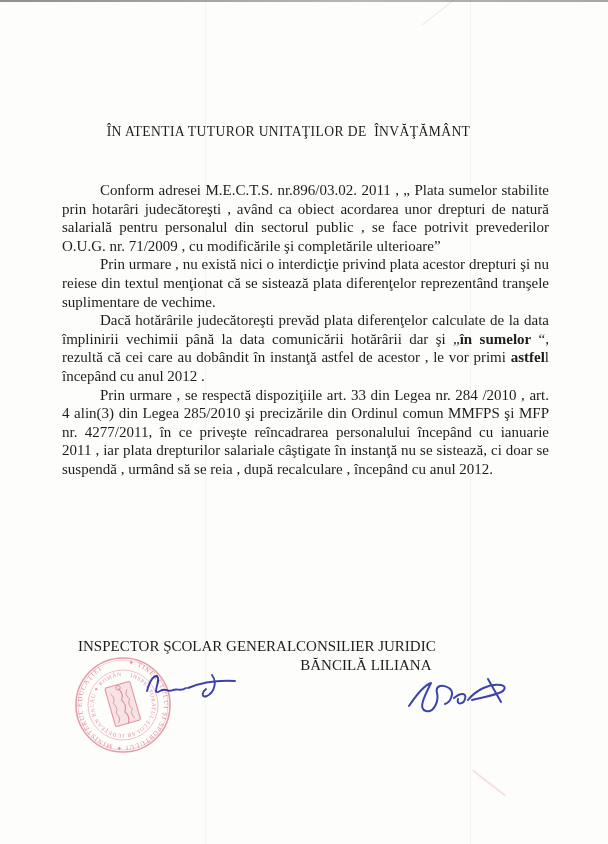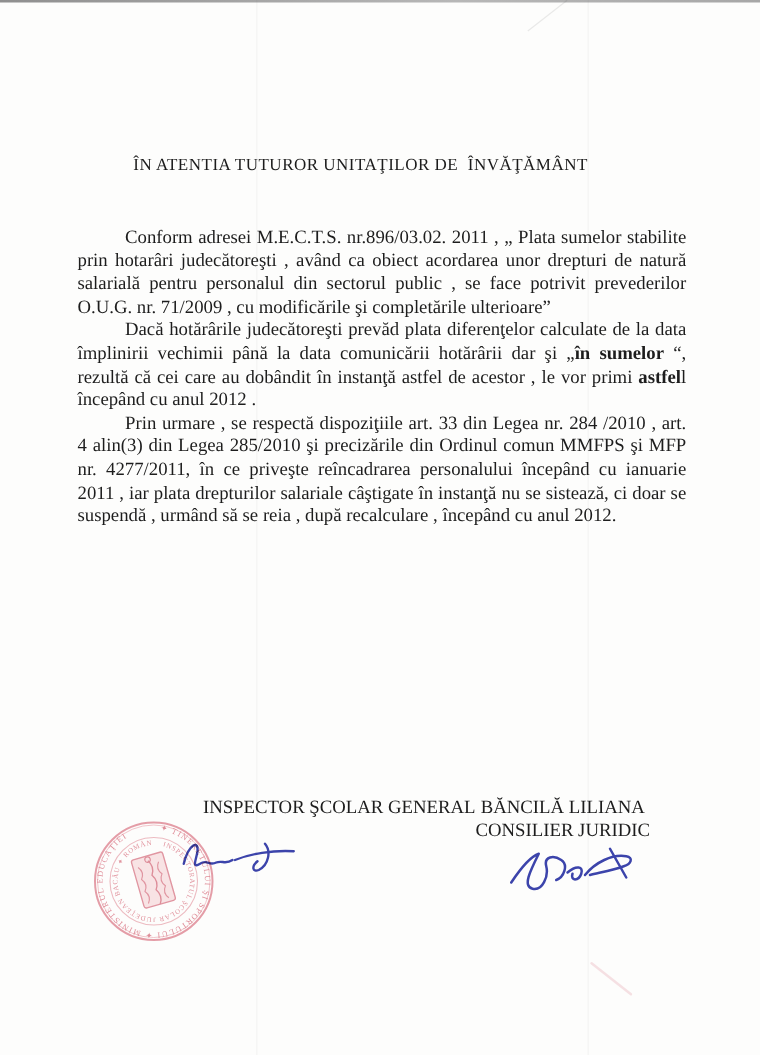--- a/index.html
+++ b/index.html
@@ -30,21 +30,21 @@
     white-space:pre-wrap;color:#1c1c1c;
   }
   .doc-body{
     position:absolute;top:181px;left:62px;width:487px;
     font-size:15px;line-height:18.6px;text-align:justify;
   }
   .doc-body p{margin:0;text-indent:38px;}
   .doc-body b{font-weight:bold;}
   .signature-row{
     position:absolute;top:637px;left:0;width:608px;
-    display:flex;justify-content:flex-end;
+    display:flex;justify-content:flex-start;
     padding:0 88px 0 78px;box-sizing:border-box;
     font-size:15px;line-height:18.5px;
   }
   .sig-block{text-align:center;}
   .stamp-wrap{
     position:absolute;left:61px;top:643px;width:124px;height:124px;
     mix-blend-mode:multiply;opacity:0.92;pointer-events:none;
   }
   .handsig{position:absolute;mix-blend-mode:multiply;pointer-events:none;}
   .handsig.left{left:142px;top:666px;}
@@ -56,31 +56,32 @@
 <div class="scan-edge-top"></div>
 <div class="fold-line f1"></div>
 <div class="fold-line f2"></div>
 <div class="smudge-tr"></div>
 <div class="smudge-br"></div>
 
 <div class="doc-title">ÎN ATENTIA TUTUROR UNITAŢILOR DE  ÎNVĂŢĂMÂNT</div>
 
 <div class="doc-body">
   <p><span>Conform adresei M.E.C.T.S. nr.896/03.02. 2011 , „ Plata sumelor stabilite prin hotarâri judecătoreşti , având ca obiect acordarea unor drepturi de natură salarială pentru personalul din sectorul public , se face potrivit prevederilor O.U.G. nr. 71/2009 , cu modificările şi completările ulterioare”</span></p>
+  <p><span>Prin urmare , nu există nici o interdicţie privind plata acestor drepturi şi nu reiese din textul menţionat că se sistează plata diferenţelor reprezentând tranşele suplimentare de vechime.</span></p>
   <p><span>Dacă hotărârile judecătoreşti prevăd plata diferenţelor calculate de la data împlinirii vechimii până la data comunicării hotărârii dar şi „</span><b>în sumelor</b><span> “, rezultă că cei care au dobândit în instanţă astfel de acestor , le vor primi </span><b>astfel</b><span>l începând cu anul 2012 .</span></p>
   <p><span>Prin urmare , se respectă dispoziţiile art. 33 din Legea nr. 284 /2010 , art. 4 alin(3) din Legea 285/2010 şi precizările din Ordinul comun  MMFPS şi MFP nr. 4277/2011, în ce priveşte reîncadrarea personalului începând cu ianuarie 2011 , iar plata drepturilor salariale câştigate în instanţă nu se sistează, ci doar se suspendă , urmând să se reia , după recalculare , începând cu anul 2012.</span></p>
 </div>
 
 <div class="signature-row">
   <div class="sig-block">
     <div>INSPECTOR ŞCOLAR GENERAL</div>
   </div>
   <div class="sig-block">
+    <div>CONSILIER JURIDIC</div>
     <div>BĂNCILĂ LILIANA</div>
-    <div>CONSILIER JURIDIC</div>
   </div>
 </div>
 
 <div class="stamp-wrap">
   <svg width="124" height="124" viewBox="0 0 124 124">
     <defs>
       <path id="ringO" d="M 62,21 a 41,41 0 1,1 -0.01,0" fill="none"></path>
       <path id="ringI" d="M 62,33 a 29,29 0 1,1 -0.01,0" fill="none"></path>
     </defs>
     <circle cx="62" cy="62" r="47" fill="none" stroke="#e18b98" stroke-width="1.6" opacity="0.9"></circle>

